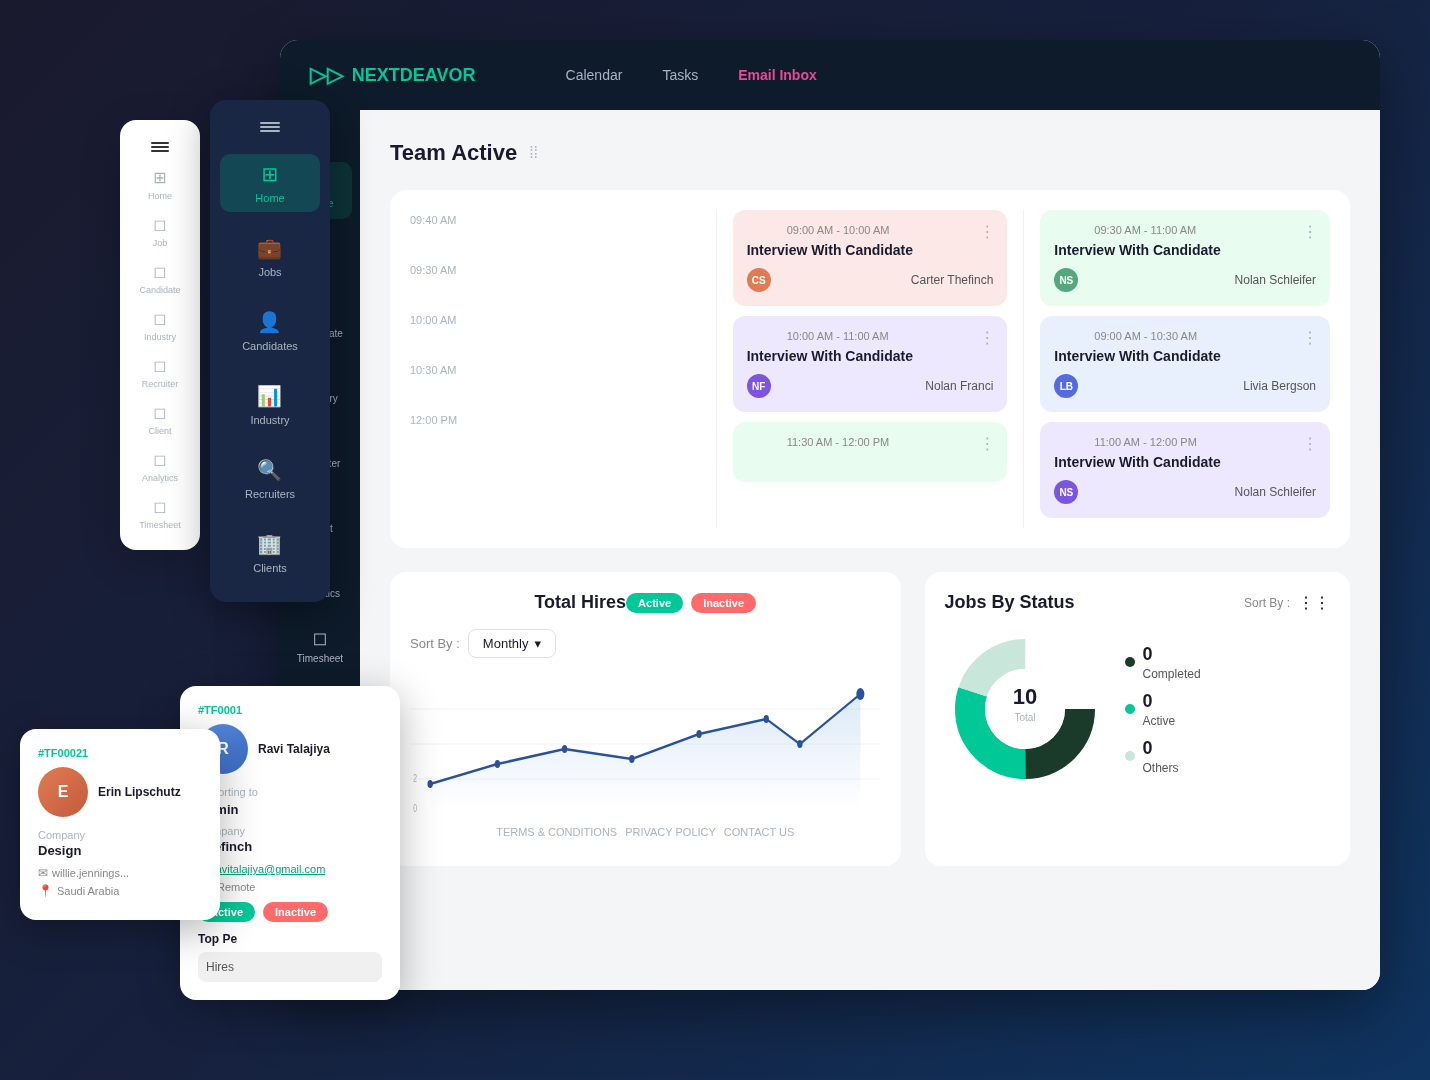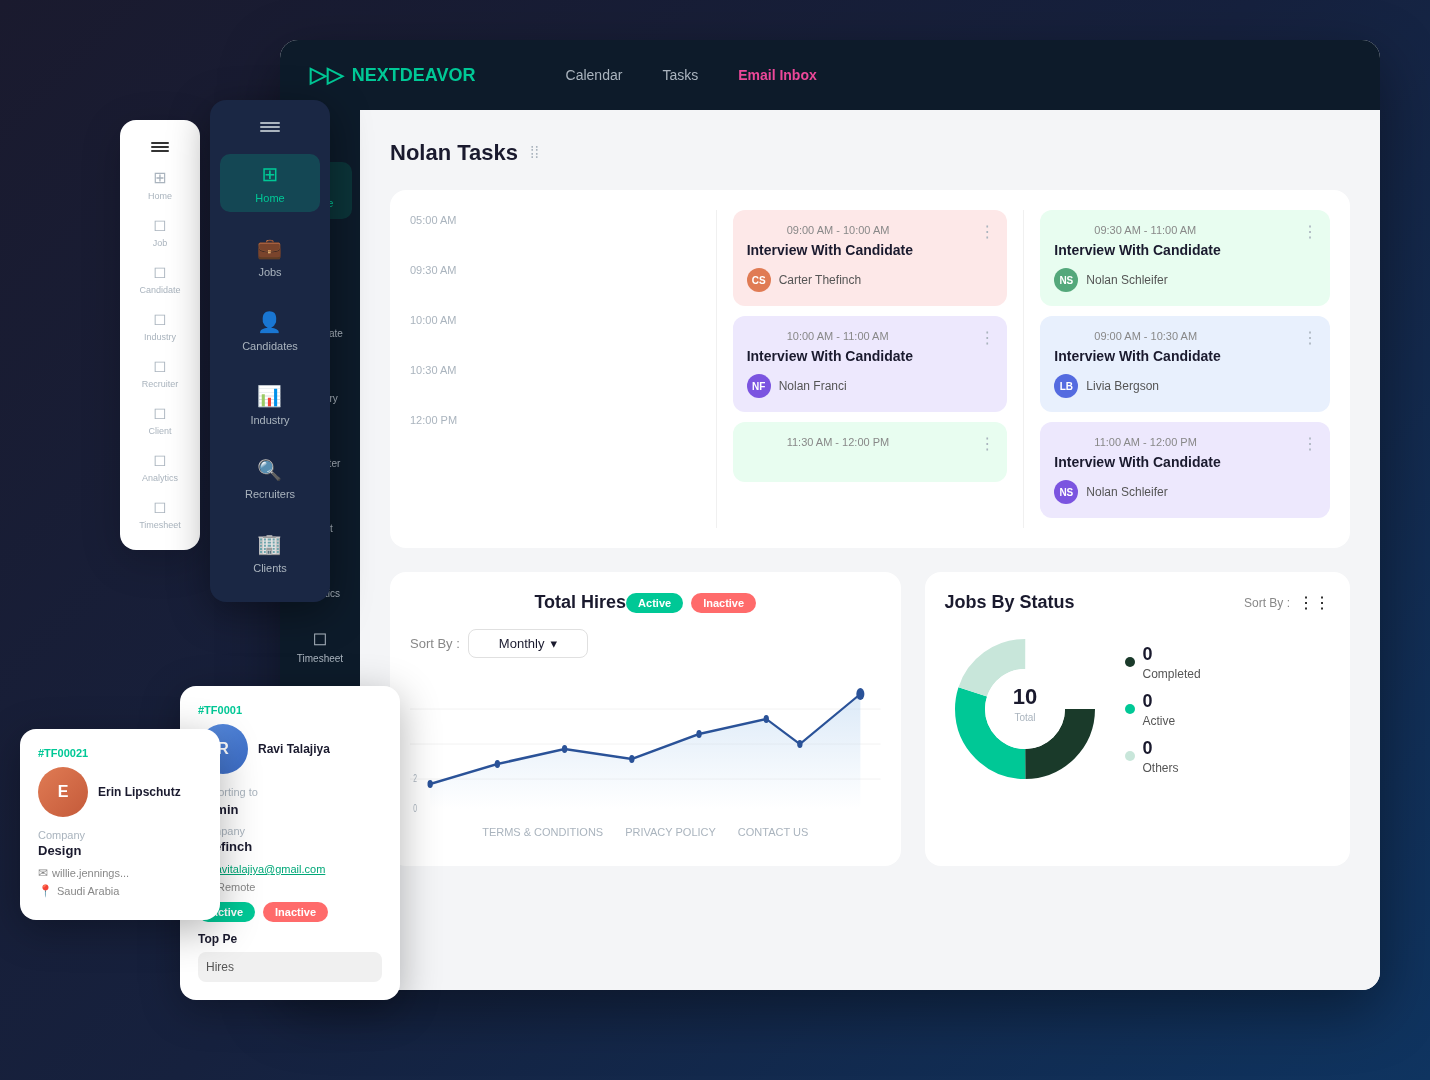--- a/index.html
+++ b/index.html
@@ -193,20 +193,21 @@
     .task-title {
       font-size: 14px;
       font-weight: 700;
       color: #1a1a2e;
       margin-bottom: 10px;
     }
     .task-person {
       display: flex;
       align-items: center;
       gap: 8px;
+      justify-content: space-between;
     }
     .avatar-small {
       width: 24px;
       height: 24px;
       border-radius: 50%;
       background: #ccc;
       display: flex;
       align-items: center;
       justify-content: center;
       font-size: 10px;
@@ -269,21 +270,21 @@
     .sort-row {
       display: flex;
       align-items: center;
       gap: 8px;
       margin-bottom: 16px;
     }
     .sort-label { font-size: 13px; color: #888; }
     .sort-select {
       border: 1px solid #e0e0e0;
       border-radius: 8px;
-      padding: 6px 30px;
+      padding: 6px 14px;
       font-size: 13px;
       color: #1a1a2e;
       background: white;
       cursor: pointer;
       display: flex;
       align-items: center;
       gap: 6px;
     }
 
     
@@ -445,21 +446,21 @@
     .hamburger-line {
       width: 20px;
       height: 2px;
       background: #1a1a2e;
       margin: 2px 0;
       border-radius: 2px;
     }
 
     .footer-links {
       display: flex;
-      gap: 22px;
+      gap: 8px;
       justify-content: center;
       padding: 8px 0;
       font-size: 11px;
       color: #aab4be;
     }
     .footer-link { cursor: pointer; }
 
     
     .active-indicator {
       background: #00c896;
@@ -544,28 +545,28 @@
         </div>
         <div class="sidebar-item">
           <span class="icon">◻</span>
           <span class="label">Timesheet</span>
         </div>
       </div>
 
       <div class="page-content">
 
         <div class="section-header">
-          <span class="section-title">Nolan Tasks</span>
+          <span class="section-title">Team Active</span>
           <span class="drag-icon">⁞⁞</span>
         </div>
 
         <div class="tasks-layout">
 
           <div class="time-column">
-            <div class="time-slot">05:00 AM</div>
+            <div class="time-slot">09:40 AM</div>
             <div class="time-slot">09:30 AM</div>
             <div class="time-slot">10:00 AM</div>
             <div class="time-slot">10:30 AM</div>
             <div class="time-slot">12:00 PM</div>
           </div>
 
           <div class="tasks-column">
 
             <div class="task-card pink">
               <span class="card-menu">⋮</span>

